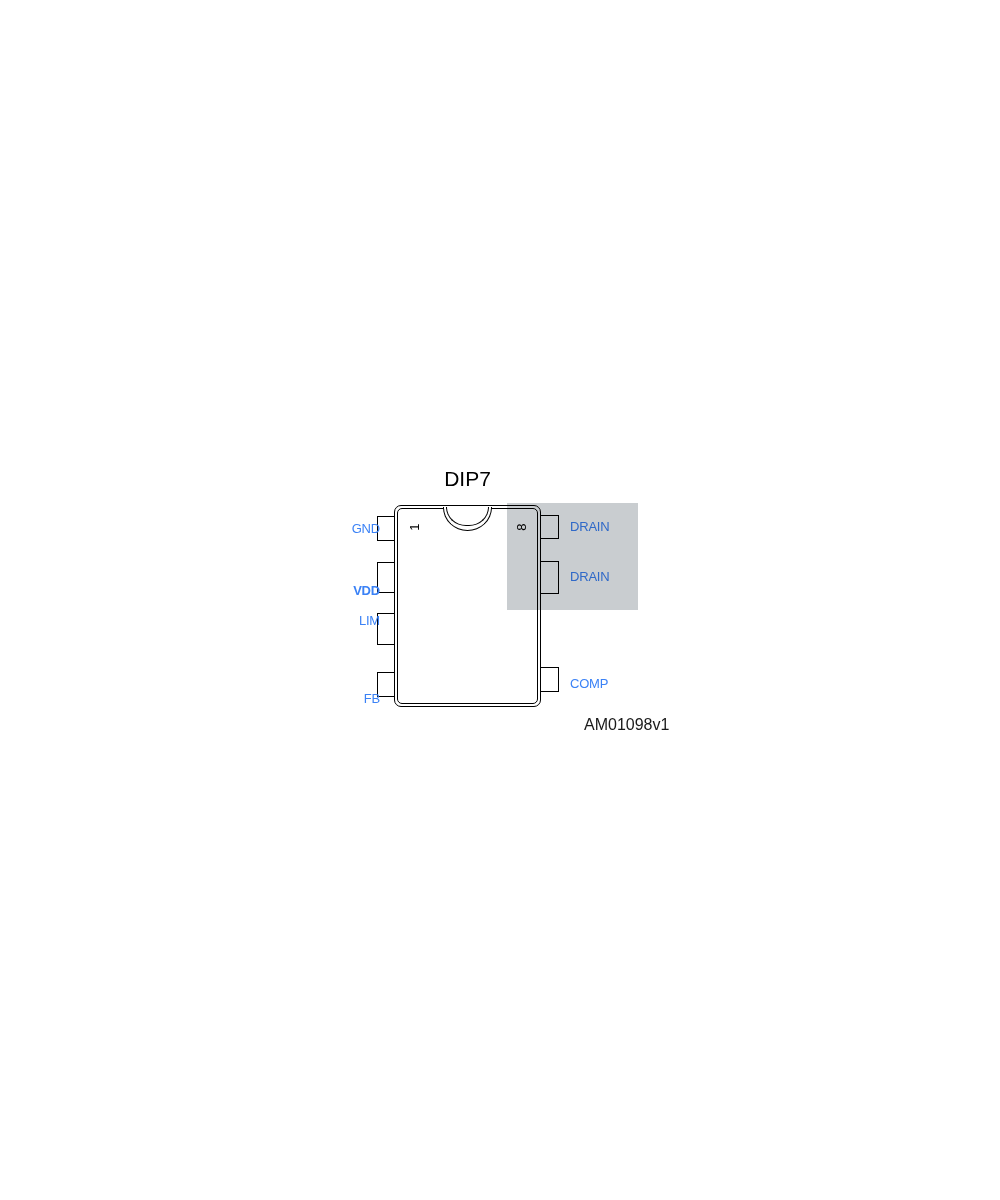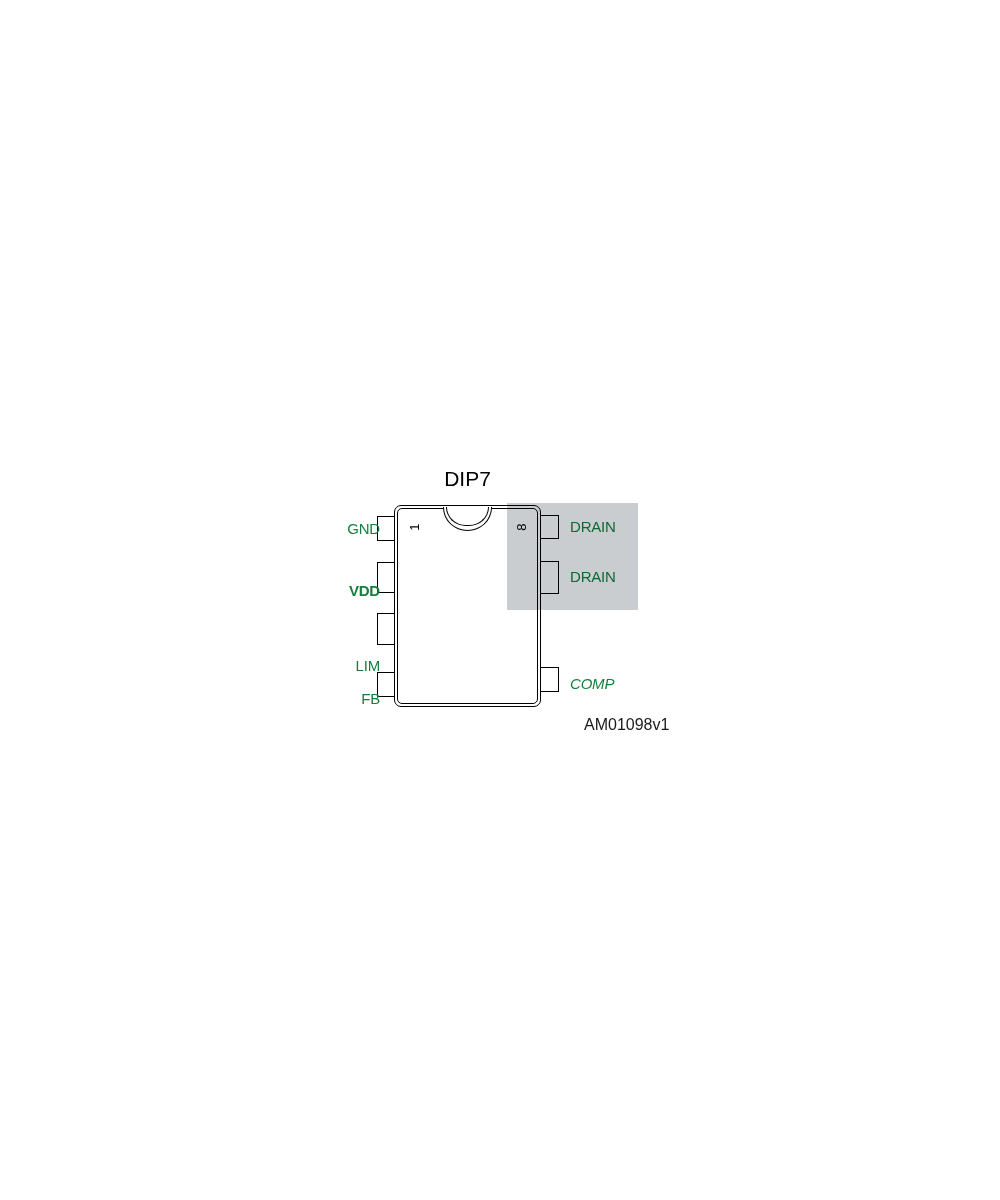--- a/index.html
+++ b/index.html
@@ -79,36 +79,36 @@
     display: flex; align-items: center; justify-content: center;
     font-size: 13px;
     color: #000;
     transform: rotate(-90deg);
     z-index: 4;
   }
   .pn-1 { left: 404px; top: 517px; }
   .pn-8 { left: 511px; top: 517px; }
   .lbl {
     position: absolute;
-    font-size: 15px;
+    font-size: 13px;
     line-height: 16px;
     letter-spacing: -0.2px;
-    color: #15803d;
+    color: #3b82f6;
     z-index: 4;
     white-space: nowrap;
   }
   .lbl-l { right: 629px; text-align: right; }
   .lbl-r { left: 570px; text-align: left; }
   .l-gnd  { top: 521px; }
   .l-vdd  { top: 583px; font-weight: bold; }
-  .l-lim  { top: 658px; }
+  .l-lim  { top: 613px; }
   .l-fb   { top: 691px; }
   .l-d8   { top: 519px; }
   .l-d7   { top: 569px; }
-  .l-comp { top: 676px; font-style: italic; }
+  .l-comp { top: 676px; }
   .highlight {
     position: absolute;
     left: 507px; top: 503px; width: 131px; height: 107px;
     mix-blend-mode: multiply;
     z-index: 6;
     pointer-events: none;
   }
   .caption {
     position: absolute;
     left: 584px; top: 716px;

